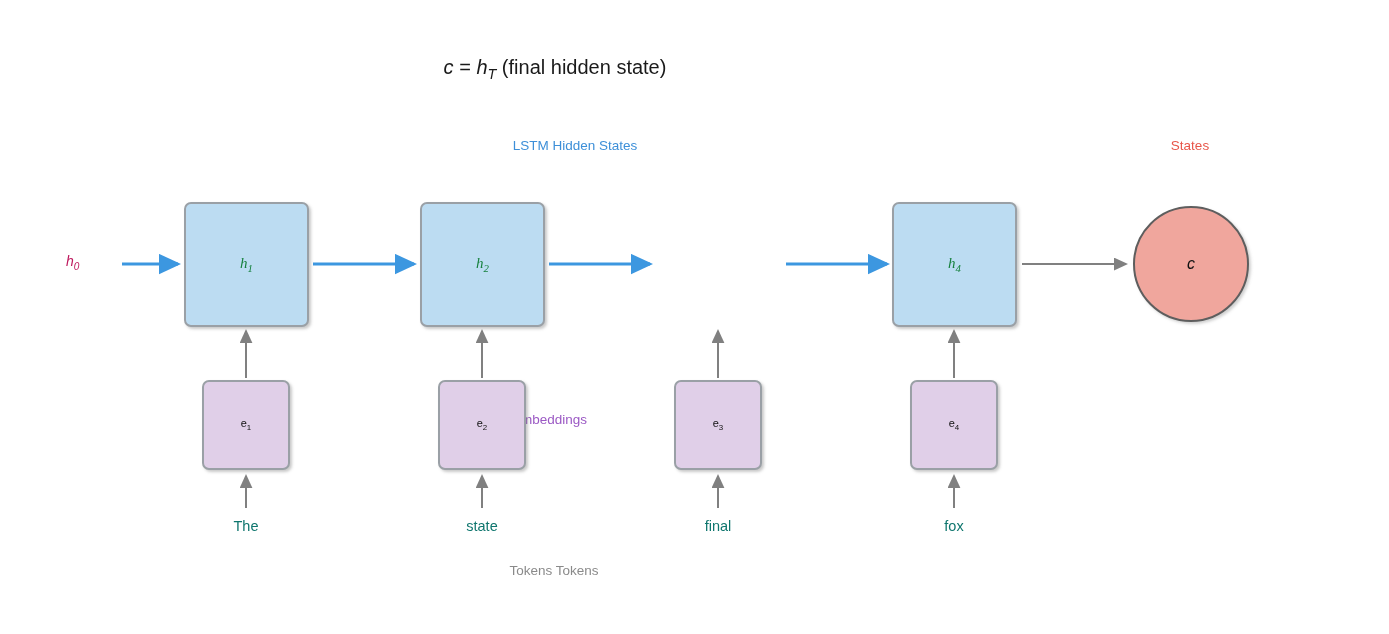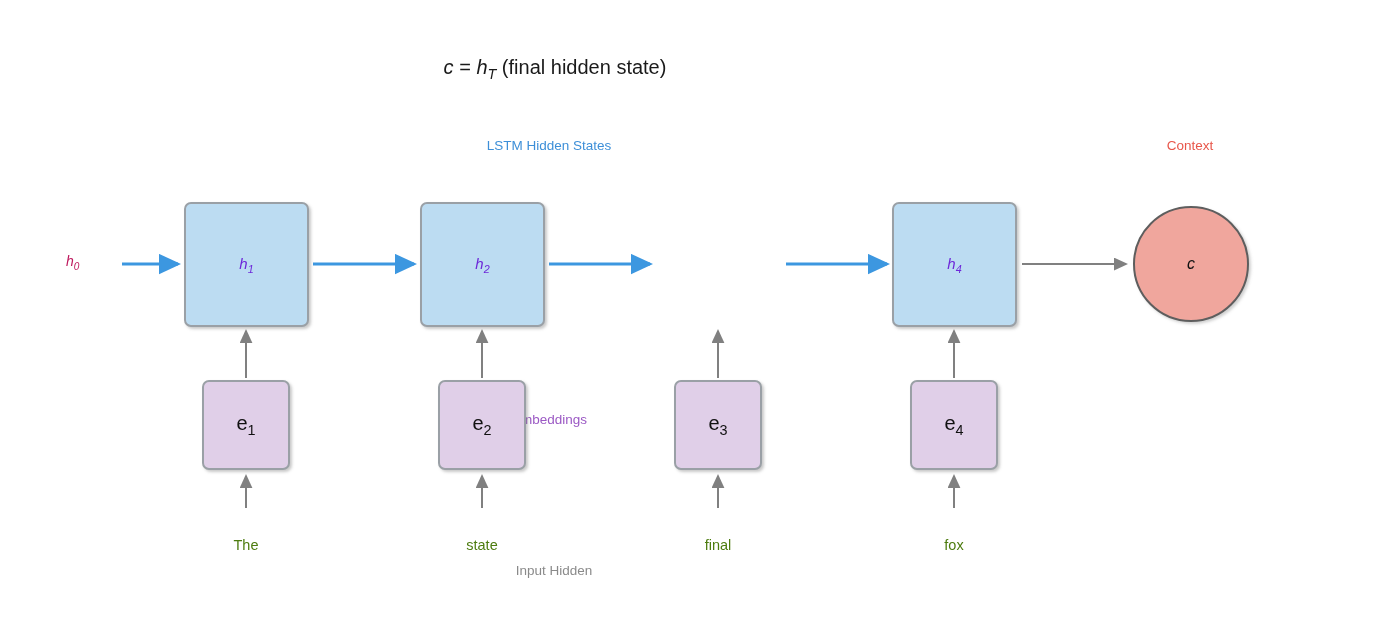--- a/index.html
+++ b/index.html
@@ -34,21 +34,21 @@
   .title .mathi { font-style: italic; }
   .title sub { font-style: italic; font-size: 0.72em; }
 
   
   .caption {
     font-size: 13.5px;
     white-space: nowrap;
     text-align: center;
   }
   .cap-lstm {
-    left: 449px; top: 138px; width: 200px;
+    left: 475px; top: 138px; width: 200px;
     color: #3d8fd8;
   }
   .cap-context {
     left: 1130px; top: 138px; width: 120px;
     color: #e8564a;
   }
   .cap-embeddings {
     left: 512px; top: 412px; width: 160px;
     color: #9b59c4;
     text-align: left;
@@ -65,39 +65,40 @@
     top: 202px;
     background: #bcdcf2;
     border: 2px solid #9aa0a6;
     border-radius: 7px;
     box-shadow: 2px 2px 3px rgba(120,120,120,0.40);
     box-sizing: border-box;
     display: flex;
     align-items: center;
     justify-content: center;
     font-size: 15px;
-    color: #6d28d9;
+    color: #15803d;
+    font-family: Liberation Serif, serif;
   }
   .hbox .lbl { font-style: italic; }
   .hbox .lbl sub { font-size: 0.72em; font-style: italic; }
 
   
   .ebox {
     width: 88px;
     height: 90px;
     top: 380px;
     background: #e0cfe8;
     border: 2px solid #9aa0a6;
     border-radius: 7px;
     box-shadow: 2px 2px 3px rgba(120,120,120,0.40);
     box-sizing: border-box;
     display: flex;
     align-items: center;
     justify-content: center;
-    font-size: 20px;
+    font-size: 11px;
     color: #111;
   }
   .ebox .lbl { font-style: normal; }
   .ebox .lbl sub { font-size: 0.72em; }
 
   
   .cbox {
     left: 1133px; top: 206px;
     width: 116px; height: 116px;
     border-radius: 50%;
@@ -120,23 +121,22 @@
     font-size: 14px; font-style: italic; color: #be185d;
   }
   .h0label sub { font-size: 0.72em; font-style: italic; }
 
   
   .token {
     top: 518px;
     width: 130px;
     text-align: center;
     font-size: 14.5px;
-    color: #4d7c0f;
+    color: #0f766e;
     white-space: nowrap;
-    margin-top: 19px;
   }
 
   
   svg.arrows {
     position: absolute;
     left: 0; top: 0;
     width: 1389px;
     height: 634px;
     pointer-events: none;
   }
@@ -144,23 +144,23 @@
 </head>
 <body>
 
 <div id="stage">
 
   <div class="abs title">
     <span class="mathi">c</span><span> = </span><span class="mathi">h</span><sub>T</sub><span> (final hidden state)</span>
   </div>
 
   <div class="abs caption cap-lstm">LSTM Hidden States</div>
-  <div class="abs caption cap-context">Context</div>
+  <div class="abs caption cap-context">States</div>
   <div class="abs caption cap-embeddings">Embeddings</div>
-  <div class="abs caption cap-tokens">Input Hidden</div>
+  <div class="abs caption cap-tokens">Tokens Tokens</div>
 
   <svg class="arrows" viewBox="0 0 1389 634">
     <defs>
       <marker id="ah-blue" markerWidth="7" markerHeight="7" refX="6" refY="3.2" orient="auto">
         <path d="M0,0 L7,3.2 L0,6.4 z" fill="#3c97e0"></path>
       </marker>
       <marker id="ah-gray" markerWidth="7" markerHeight="7" refX="6" refY="3.2" orient="auto">
         <path d="M0,0 L7,3.2 L0,6.4 z" fill="#808080"></path>
       </marker>
     </defs>

